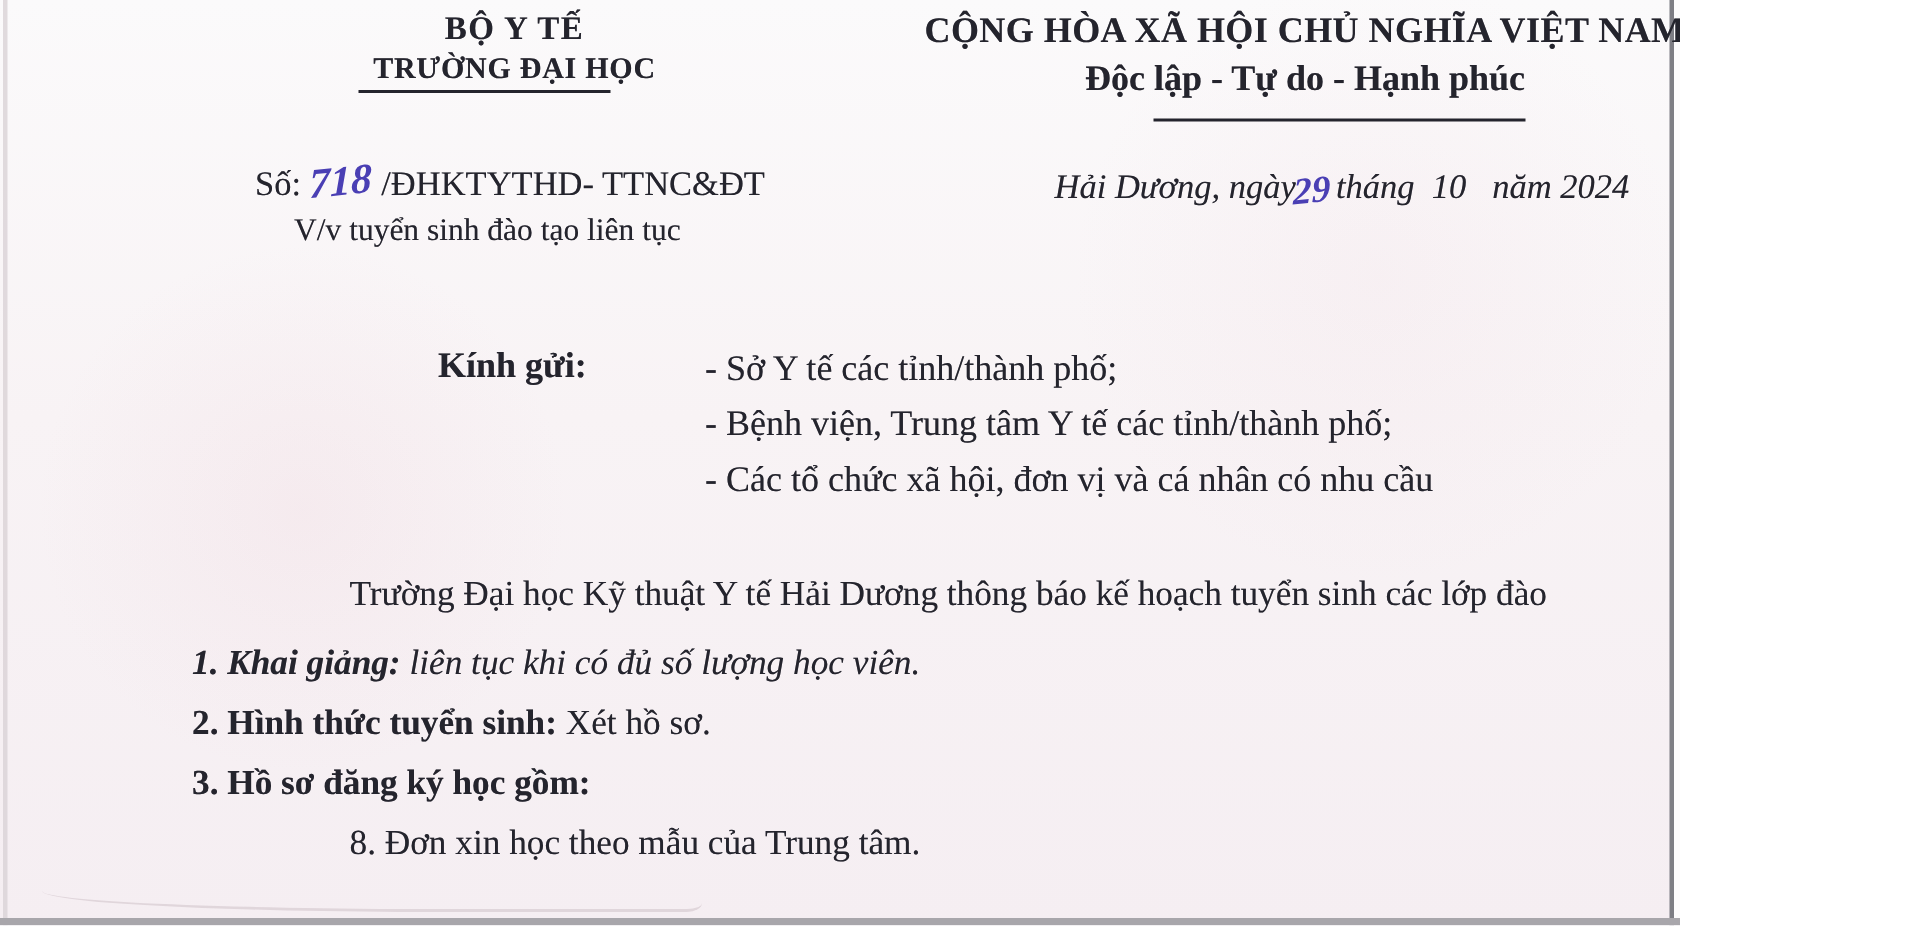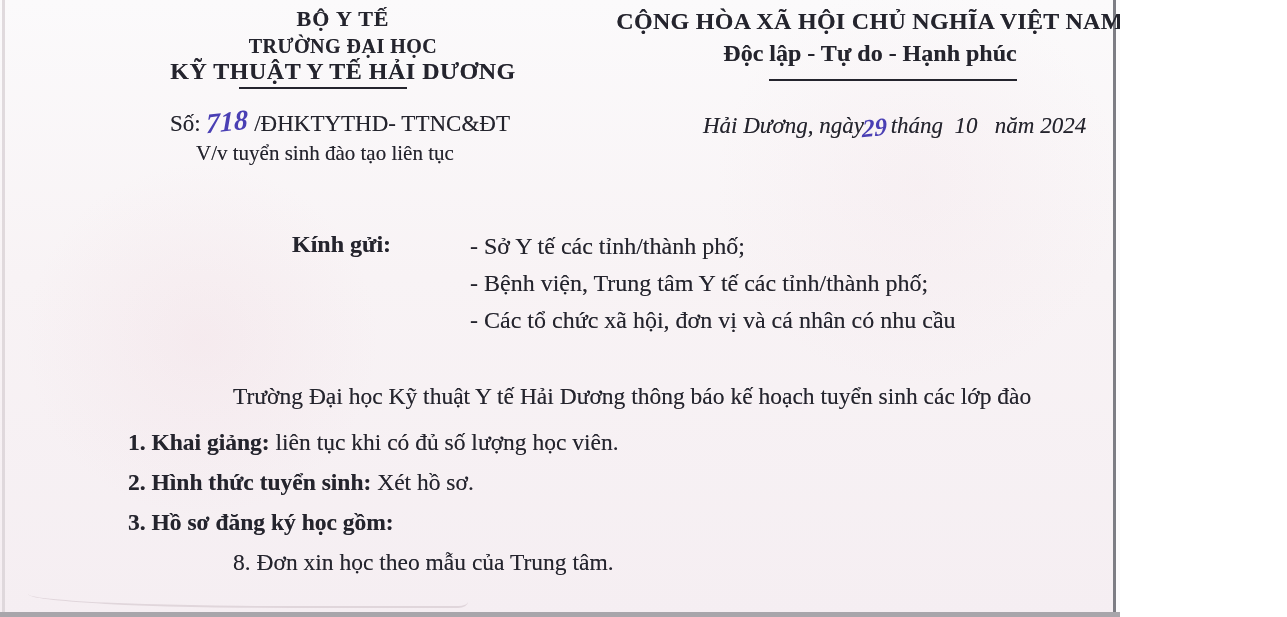--- a/index.html
+++ b/index.html
@@ -49,40 +49,39 @@
 
   .dateline{position:absolute;left:703px;top:112px;font-size:23px;font-style:italic;white-space:pre;}
 
   
   .recipients-label{position:absolute;left:292px;top:231px;font-size:24px;font-weight:bold;}
   .recipients{position:absolute;left:470px;top:228px;font-size:24px;line-height:37px;}
 
   
   .body{position:absolute;left:128px;top:376px;width:1042px;height:257px;font-size:23.5px;line-height:40px;overflow:hidden;}
   .indent{padding-left:105px;}
-  .item-gap{margin-top:6px;}
+  .item-gap{margin-top:6px;font-style:italic;}
   .body b{font-weight:bold;}
   .note-italic{font-style:italic;}
   .cutoff{height:9px;overflow:hidden;white-space:pre;padding-left:215px;opacity:.85;}
 </style>
 </head>
 <body style="--page_bg: #f8f3f5; --ink: #24242d; --handwriting: #4a3fb4; --edge_gray: #a8a6ab;">
 
 <div id="doc">
 
   <div class="edge-left"></div>
   <div class="edge-right-white"></div>
   <div class="edge-right-line"></div>
   <div class="edge-bottom"></div>
   <div class="corner-curve"></div>
 
   <div class="header-left">
     <div class="hl-ministry">BỘ Y TẾ</div>
     <div class="hl-org1">TRƯỜNG ĐẠI HỌC</div>
-    <div class="hl-org2">KỸ THUẬT Y TẾ HẢI DƯƠNG</div>
     <div class="hl-underline"></div>
   </div>
 
   <div class="header-right">
     <div class="hr-national">CỘNG HÒA XÃ HỘI CHỦ NGHĨA VIỆT NAM</div>
     <div class="hr-motto"><span>Độc </span><span class="u">lập - Tự do - Hạnh phúc</span></div>
   </div>
 
   <div class="ref-line"><span>Số: </span><span class="handwritten">718</span><span> /ĐHKTYTHD- TTNC&amp;ĐT</span></div>
   <div class="subject">V/v tuyển sinh đào tạo liên tục</div>

